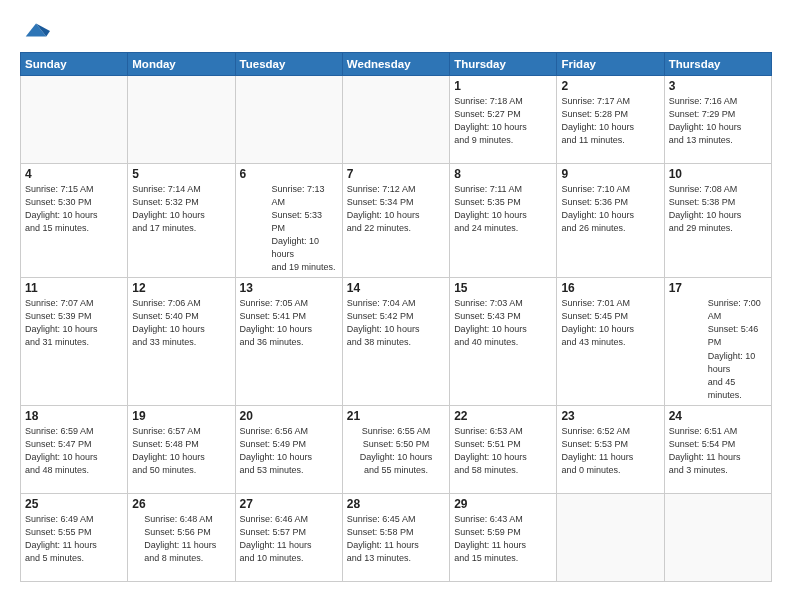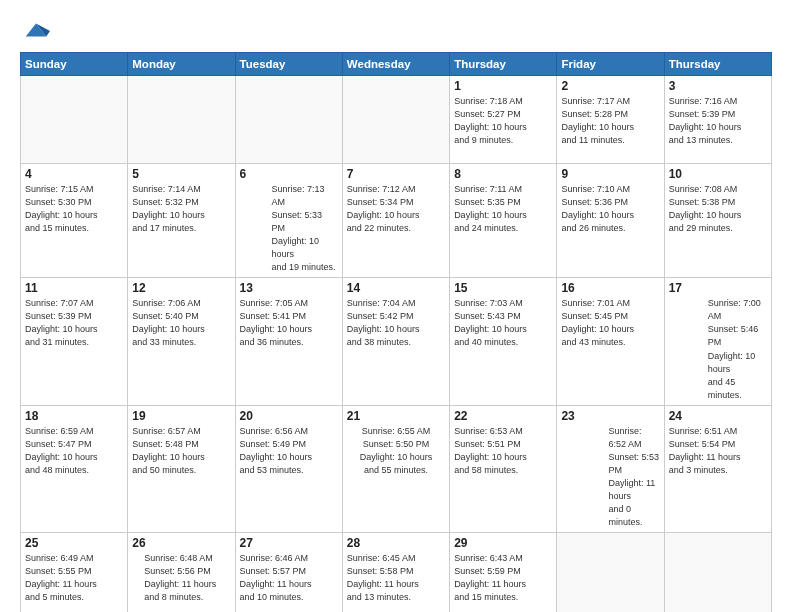--- a/index.html
+++ b/index.html
@@ -145,21 +145,21 @@
           <td>
             <span class="day-num">2</span>
             <div class="day-detail" style="white-space: pre-line;">Sunrise: 7:17 AM
 Sunset: 5:28 PM
 Daylight: 10 hours
 and 11 minutes.</div>
           </td>
           <td>
             <span class="day-num">3</span>
             <div class="day-detail" style="white-space: pre-line;">Sunrise: 7:16 AM
-Sunset: 5:39 PM
+Sunset: 7:29 PM
 Daylight: 10 hours
 and 13 minutes.</div>
           </td>
         </tr>
         <tr>
           <td>
             <span class="day-num">4</span>
             <div class="day-detail" style="white-space: pre-line;">Sunrise: 7:15 AM
 Sunset: 5:30 PM
 Daylight: 10 hours
@@ -290,21 +290,21 @@
           </td>
           <td>
             <span class="day-num">22</span>
             <div class="day-detail" style="white-space: pre-line;">Sunrise: 6:53 AM
 Sunset: 5:51 PM
 Daylight: 10 hours
 and 58 minutes.</div>
           </td>
           <td>
             <span class="day-num">23</span>
-            <div class="day-detail" style="white-space: pre-line; margin-left: 47px;">Sunrise: 6:52 AM
+            <div class="day-detail" style="white-space: pre-line;">Sunrise: 6:52 AM
 Sunset: 5:53 PM
 Daylight: 11 hours
 and 0 minutes.</div>
           </td>
           <td>
             <span class="day-num">24</span>
             <div class="day-detail" style="white-space: pre-line;">Sunrise: 6:51 AM
 Sunset: 5:54 PM
 Daylight: 11 hours
 and 3 minutes.</div>

